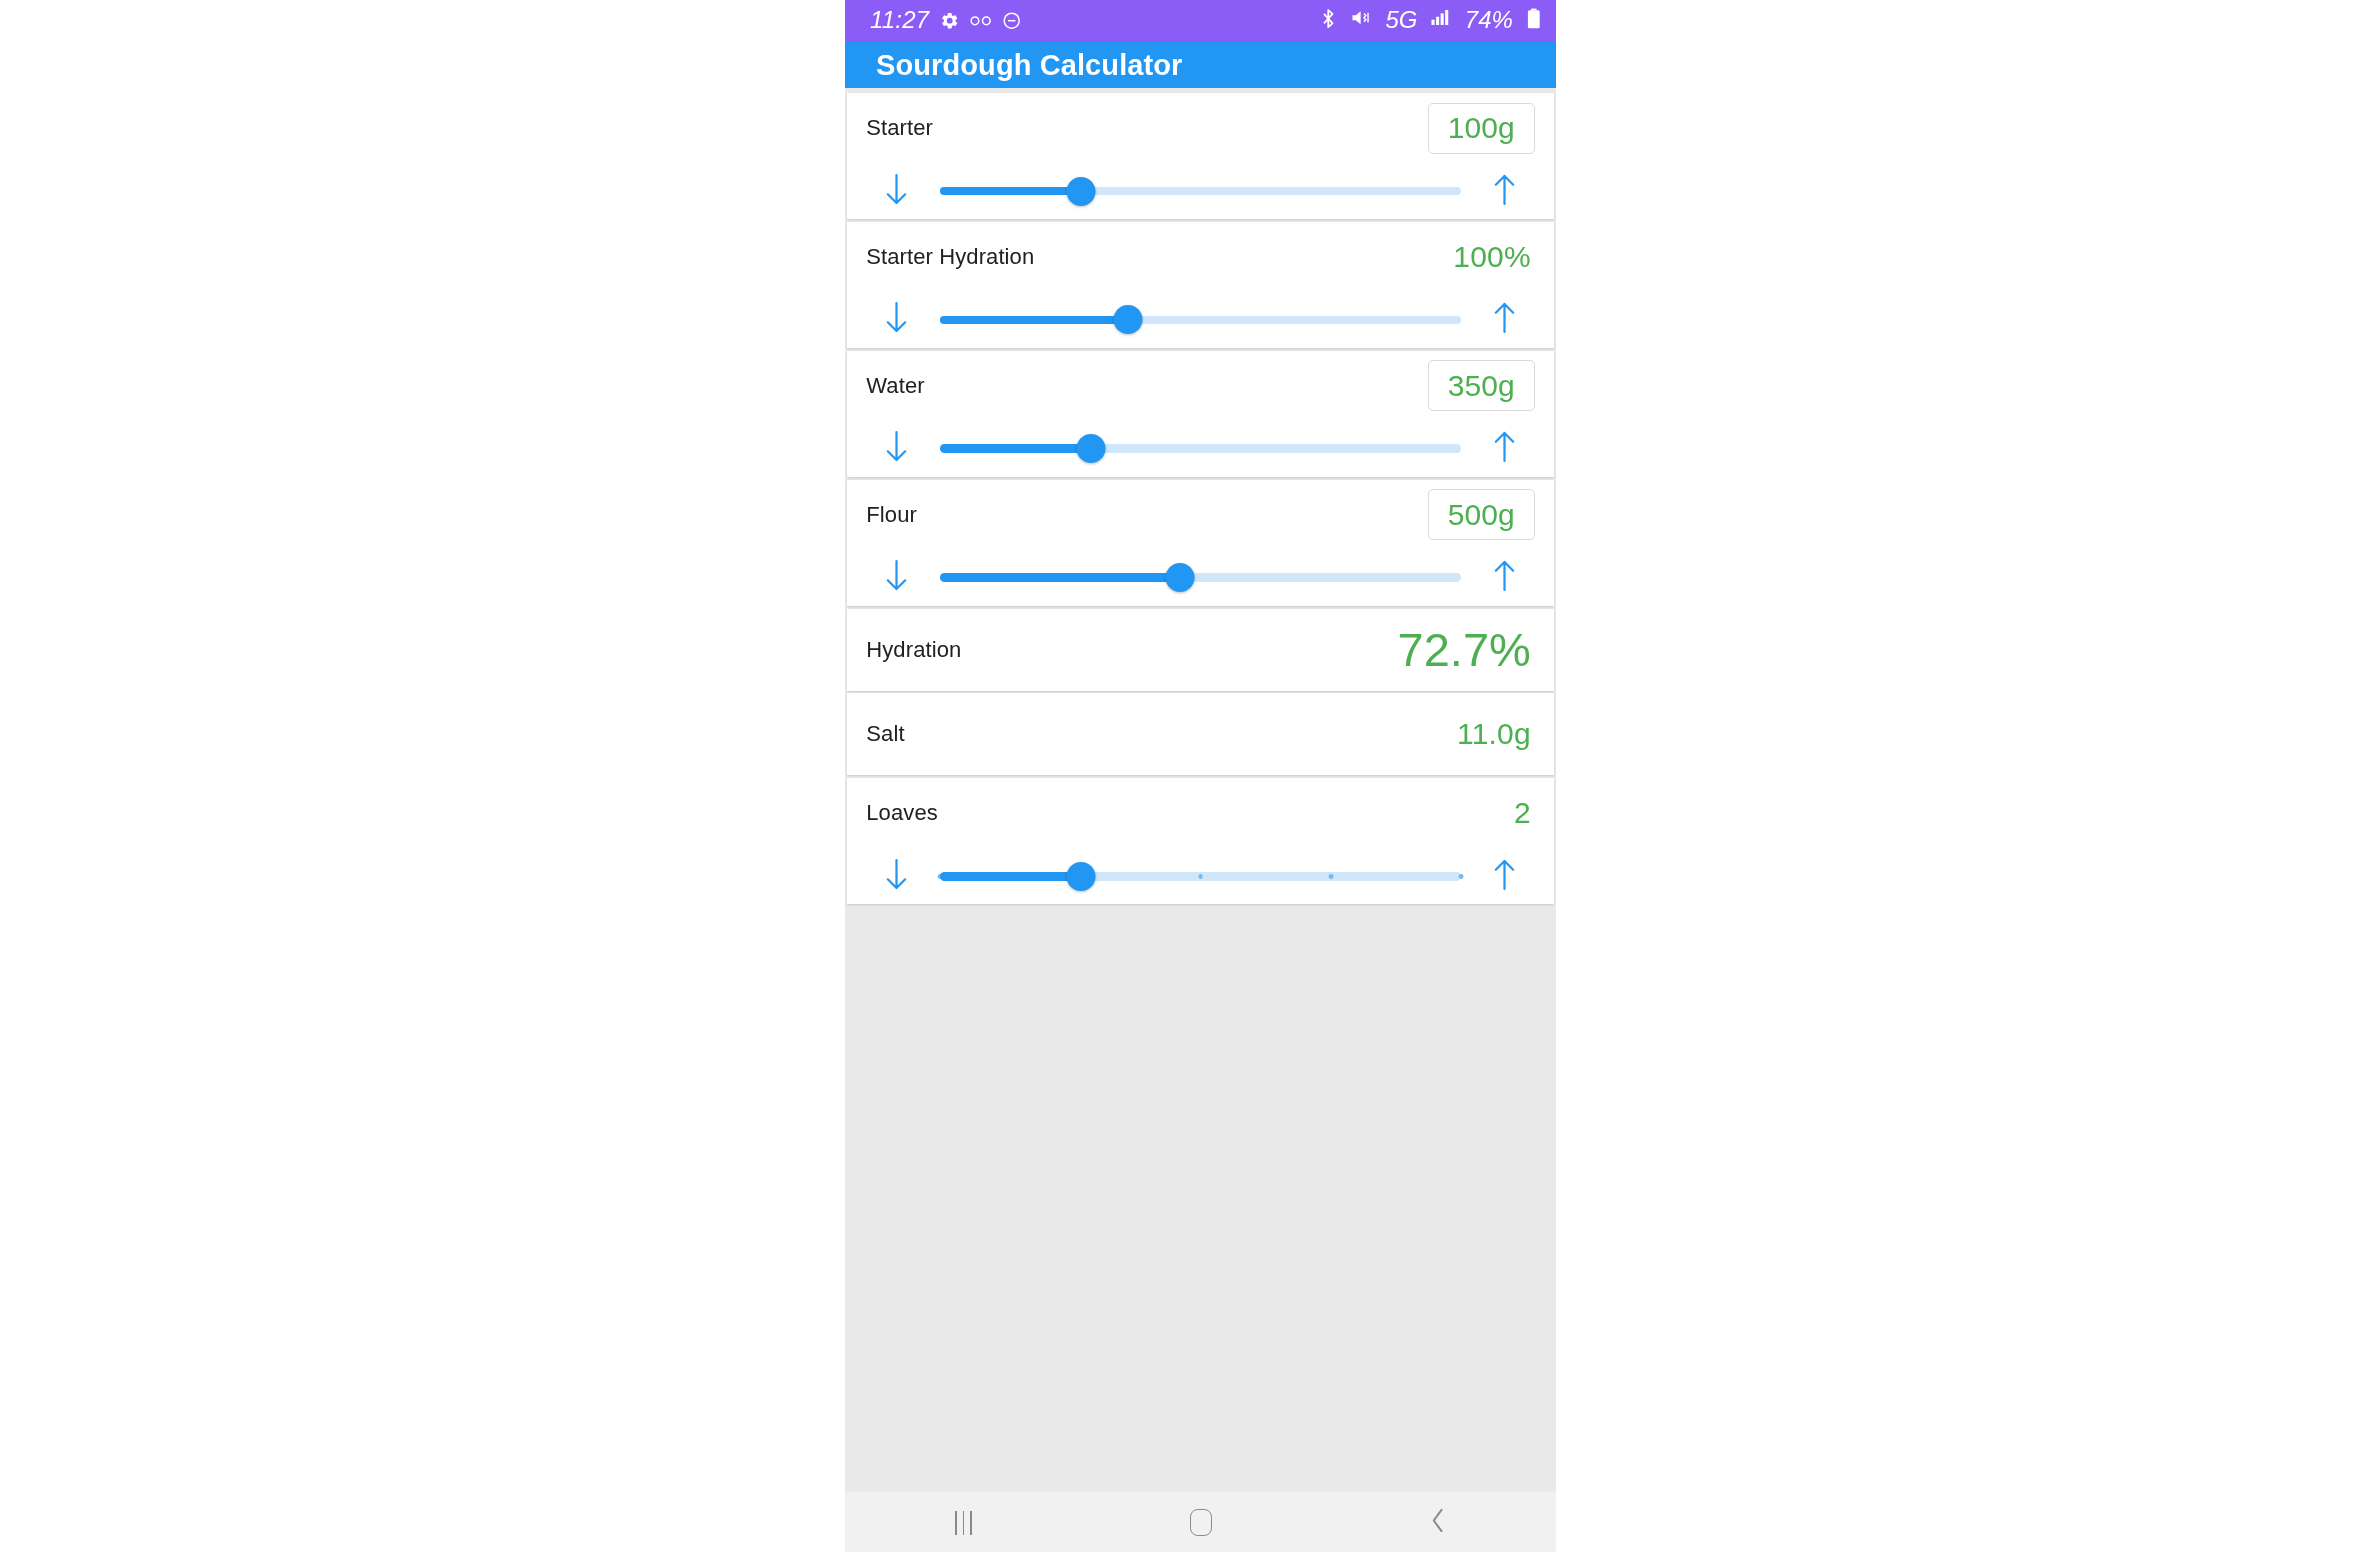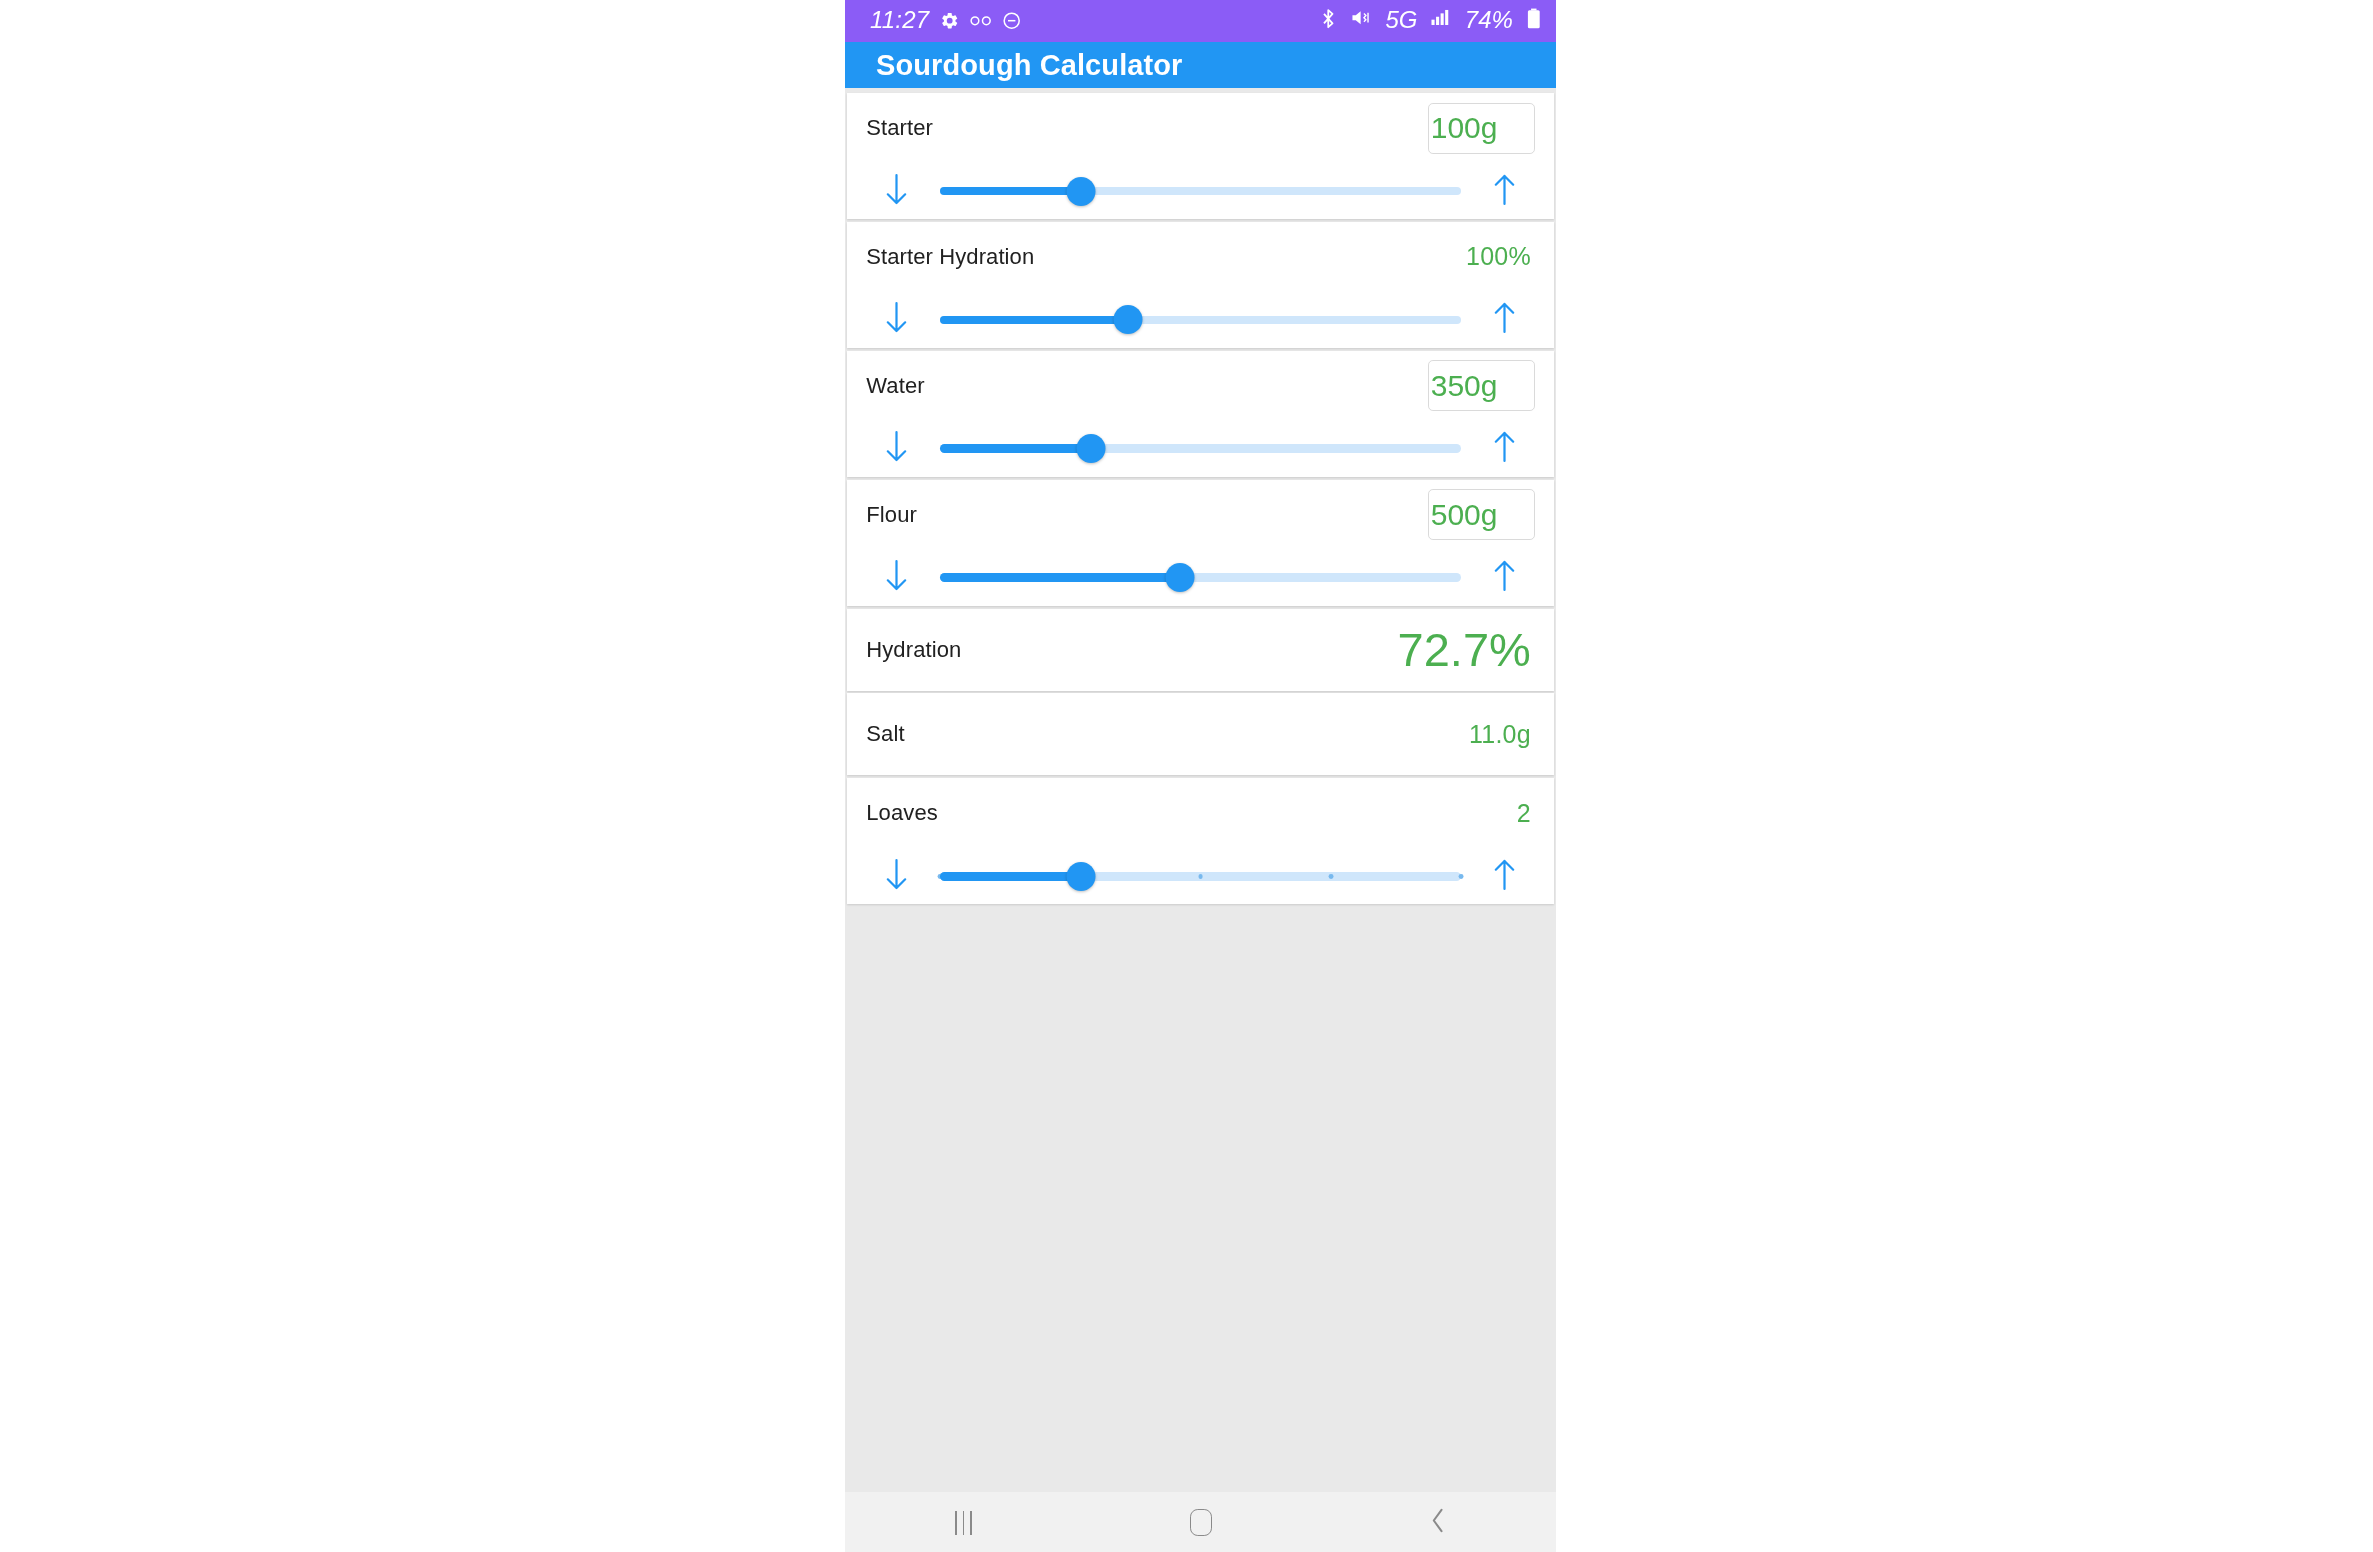--- a/index.html
+++ b/index.html
@@ -103,40 +103,41 @@
     justify-content: space-between;
   }
   .card.result-card .row-top { height: 82px; }
   .label {
     font-size: 22px;
     color: #212121;
     font-weight: 400;
     letter-spacing: 0.1px;
   }
   .value-plain {
-    font-size: 25px;
+    font-size: 30px;
     color: #4caf50;
     font-weight: 400;
     letter-spacing: 0.2px;
     padding-right: 3.9px;
   }
   .value-plain.big {
     font-size: 47px;
     letter-spacing: 0px;
     line-height: 1;
   }
   .value-box {
     border: 1px solid #dadada;
     border-radius: 4.9px;
     background: #ffffff;
     min-width: 107px;
     height: 51px;
     display: flex;
     align-items: center;
-    padding: 0 2px;
+    justify-content: center;
+    padding: 0 12px;
   }
   .value-box .vtext {
     font-size: 30px;
     color: #4caf50;
     font-weight: 400;
   }
   
   .row-slider {
     height: 56px;
     display: flex;

